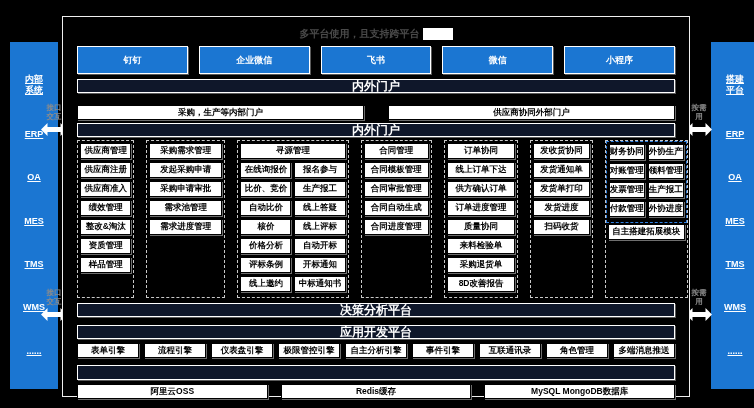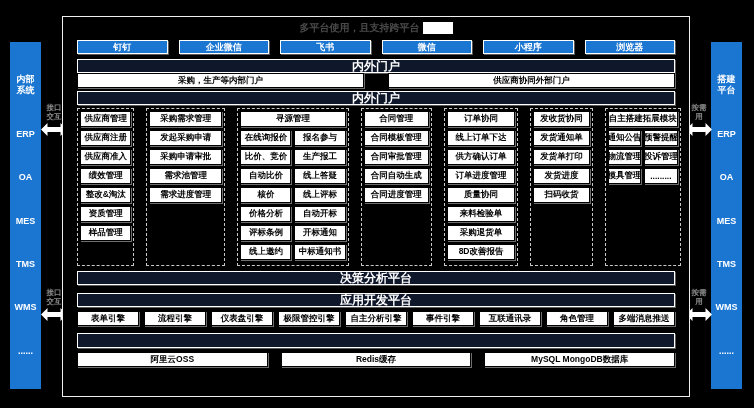--- a/index.html
+++ b/index.html
@@ -2,57 +2,57 @@
 <html><head>
 <meta charset="utf-8">
 <style>
   html,body{margin:0;padding:0;}
   body{
     width:754px;height:408px;background:#000;position:relative;overflow:hidden;
     font-family:"Liberation Sans","DejaVu Sans",sans-serif;
   }
   
   .sidebar{
-    position:absolute;top:42px;width:31px;height:347px;background:#1b76d2;
+    position:absolute;top:42px;width:48px;height:347px;background:#1b76d2;
     display:flex;flex-direction:column;justify-content:space-evenly;align-items:center;
-    color:#fff;font-weight:bold;font-size:9px;text-align:right;
+    color:#fff;font-weight:bold;font-size:9px;text-align:right;text-decoration:underline;
   }
   .sidebar .sb-item{line-height:11px;white-space:pre-line;}
   .sidebar-left{left:10px;}
   .sidebar-right{left:711px;}
   
   .connector{position:absolute;width:24px;display:flex;flex-direction:column;align-items:center;gap:2px;}
   .conn-label{color:#8b8b8b;font-size:7.5px;font-weight:bold;line-height:9px;text-align:center;white-space:pre-line;}
   .conn-arrow svg{display:block;}
   .conn-l1{left:42px;top:103px;}
   .conn-l2{left:42px;top:288px;}
   .conn-r1{left:687px;top:103px;}
   .conn-r2{left:687px;top:288px;}
   
   .frame{
     position:absolute;left:62px;top:16px;width:628px;height:381px;
     border:1px solid #efefef;background:#000;box-sizing:border-box;
-    padding:1px 14px 0 14px;
+    padding:7px 14px 0 14px;
   }
   .title-row{text-align:center;height:15px;margin-bottom:7px;}
   .title-text{color:#4a4a4a;font-size:10px;font-weight:bold;vertical-align:middle;}
   .redact{display:inline-block;width:30px;height:12px;background:#fff;vertical-align:middle;margin-left:3px;}
   
-  .apps{display:flex;gap:11px;height:14px;margin-bottom:5px;}
+  .apps{display:flex;gap:11px;height:28px;margin-bottom:5px;}
   .chip{
     flex:1;background:#1b76d2;border:1px solid #fff;box-shadow:1px 1px 0 #5a5a5a;
     color:#fff;font-size:9px;font-weight:bold;display:flex;align-items:center;justify-content:center;
     box-sizing:border-box;
   }
   .bluebar{
     height:14px;background:#0f172a;border:1px solid #fff;box-sizing:border-box;
     color:#fff;font-size:12px;font-weight:bold;display:flex;align-items:center;justify-content:center;
     box-shadow:1px 1px 0 #5a5a5a;
   }
-  .portals{display:flex;gap:24px;margin-top:0;margin-bottom:3px;height:15px;}
+  .portals{display:flex;gap:24px;margin-top:12px;margin-bottom:3px;height:15px;}
   .wbox{
     background:#fff;border:1px solid #000;box-shadow:1px 1px 0 #6e6e6e;color:#000;
     font-size:8.5px;font-weight:bold;display:flex;align-items:center;justify-content:center;
     box-sizing:border-box;text-align:center;overflow:hidden;white-space:nowrap;
   }
   .portals .wbox{flex:1;}
   
   .cols{display:flex;gap:12px;margin-top:3px;height:158px;}
   .colgroup{
     border:1px dashed #c9c9c9;padding:2px 2px;box-sizing:border-box;
@@ -135,21 +135,20 @@
   <div class="title-row">
     <span class="title-text">多平台使用，且支持跨平台</span><span class="redact"></span>
   </div>
 
   <div class="apps">
       <div class="chip">钉钉</div>
       <div class="chip">企业微信</div>
       <div class="chip">飞书</div>
       <div class="chip">微信</div>
       <div class="chip">小程序</div>
-      <div class="chip">浏览器</div>
     </div>
 
   <div class="bluebar">内外门户</div>
 
   <div class="portals">
       <div class="wbox">采购，生产等内部门户</div>
       <div class="wbox">供应商协同外部门户</div>
     </div>
 
   <div class="bluebar">内外门户</div>
@@ -199,29 +198,31 @@
       <div class="wbox">订单协同</div>
       <div style="display:contents"><div class="wbox">线上订单下达</div><div class="wbox">供方确认订单</div><div class="wbox">订单进度管理</div><div class="wbox">质量协同</div><div class="wbox">来料检验单</div><div class="wbox">采购退货单</div><div class="wbox">8D改善报告</div></div>
     </div>
 
     <div class="colgroup w-c6">
       <div class="wbox">发收货协同</div>
       <div style="display:contents"><div class="wbox">发货通知单</div><div class="wbox">发货单打印</div><div class="wbox">发货进度</div><div class="wbox">扫码收货</div></div>
     </div>
 
     <div class="colgroup w-c7">
+      <div class="bluedash">
+        <div>
+          <div class="wbox">财务协同</div>
+          <div style="display:contents"><div class="wbox">对账管理</div><div class="wbox">发票管理</div><div class="wbox">付款管理</div></div>
+        </div>
+        <div>
+          <div class="wbox">外协生产</div>
+          <div style="display:contents"><div class="wbox">领料管理</div><div class="wbox">生产报工</div><div class="wbox">外协进度</div></div>
+        </div>
+      </div>
       <div class="wbox">自主搭建拓展模块</div>
-      <div class="grid2">
-          <div class="wbox">通知公告</div>
-          <div class="wbox">预警提醒</div>
-          <div class="wbox">物流管理</div>
-          <div class="wbox">投诉管理</div>
-          <div class="wbox">模具管理</div>
-          <div class="wbox">.........</div>
-        </div>
     </div>
   </div>
 
   <div class="sect bluebar">决策分析平台</div>
 
   <div class="sect bluebar" style="margin-top:8px;">应用开发平台</div>
   <div class="row9">
       <div class="wbox">表单引擎</div>
       <div class="wbox">流程引擎</div>
       <div class="wbox">仪表盘引擎</div>

